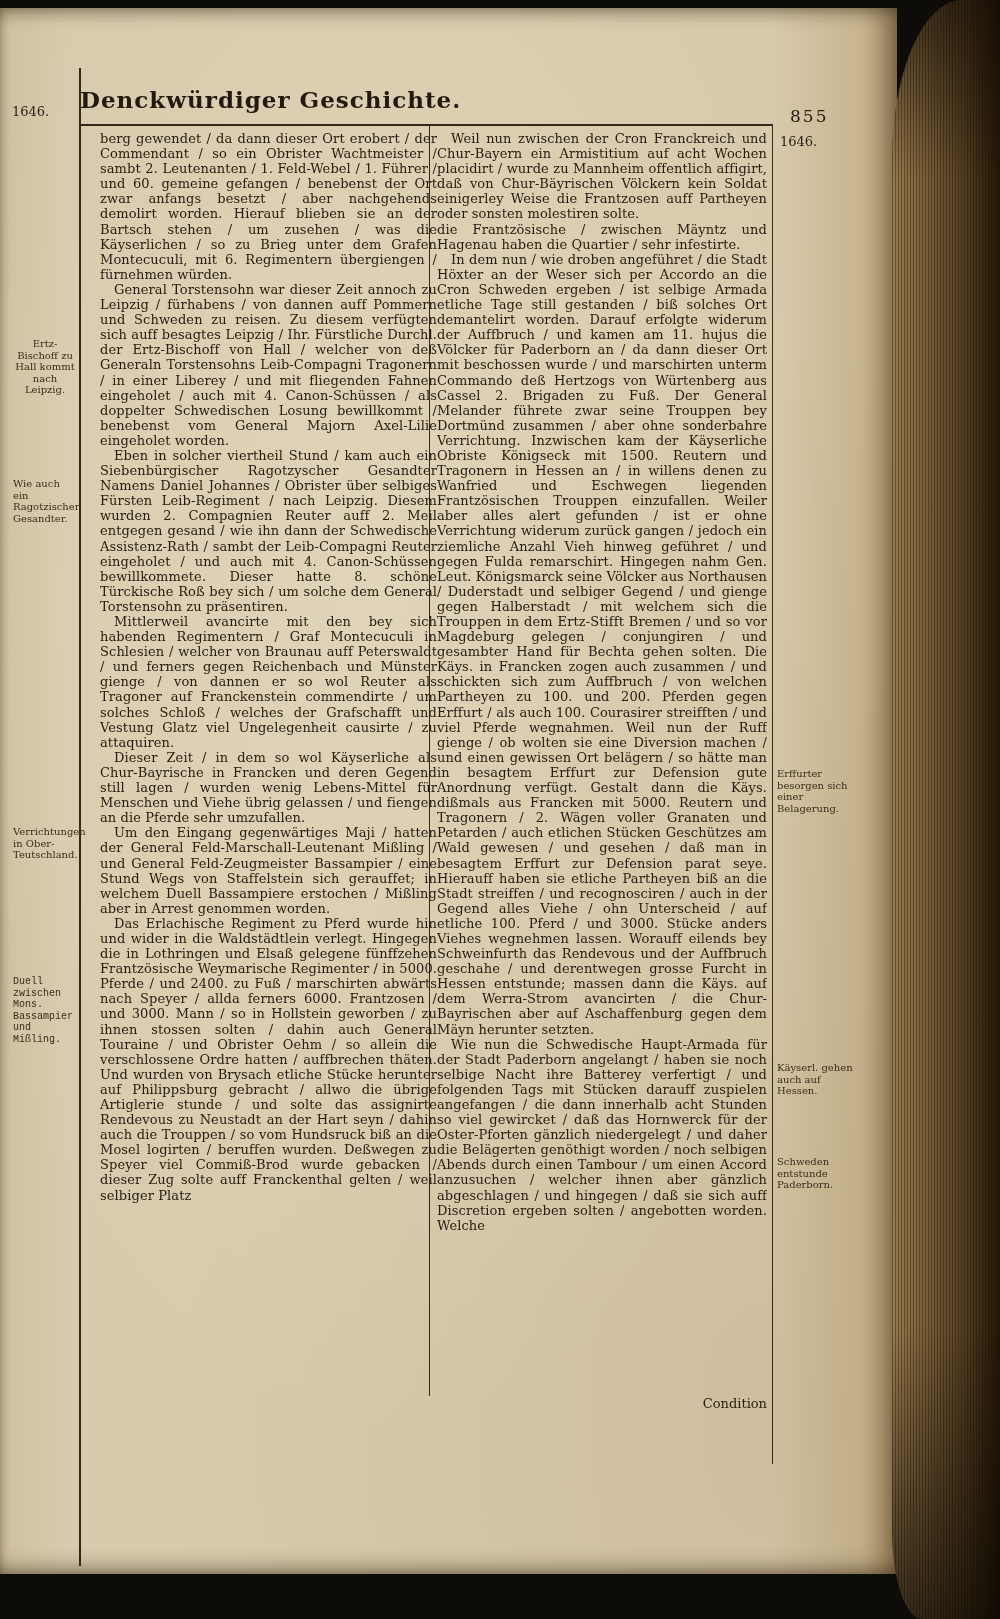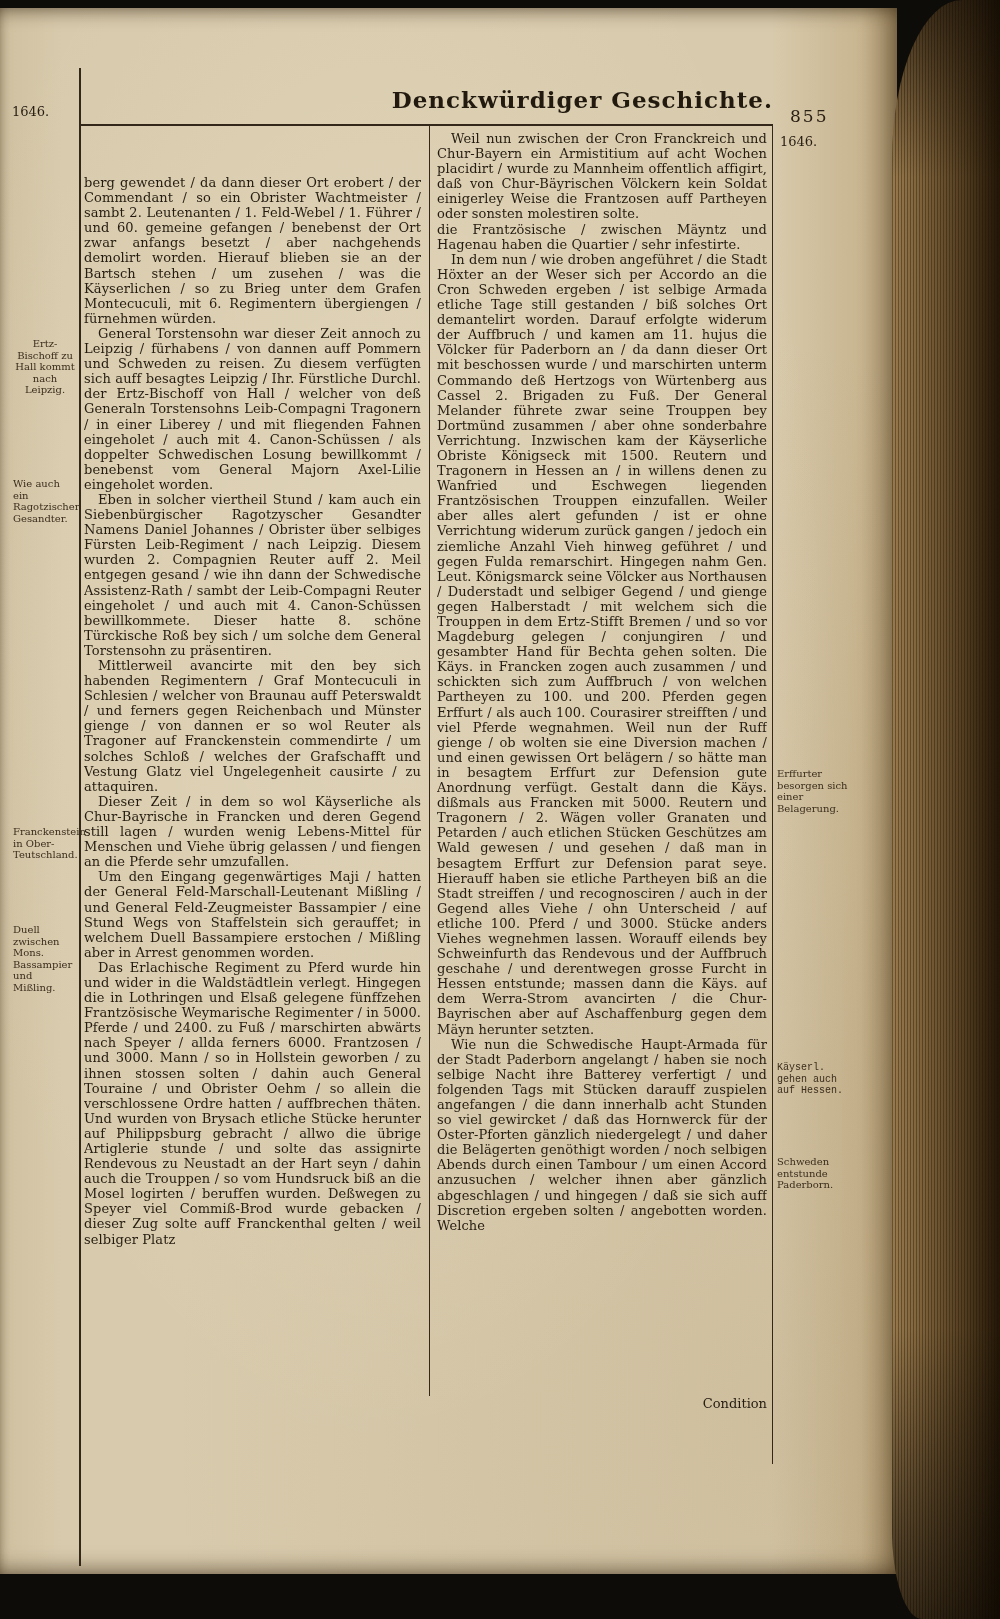--- a/index.html
+++ b/index.html
@@ -41,58 +41,58 @@
   
   .rule { position:absolute; background:#33271a; }
   .rule-left-margin  { left:79px;  top:68px;  width:2px;  height:1498px; }
   .rule-header       { left:80px;  top:124px; width:693px; height:2px; }
   .rule-col-divider  { left:429px; top:126px; width:1px;  height:1270px; }
   .rule-right-frame  { left:772px; top:126px; width:1px;  height:1338px; }
 
   
   .running-header {
     position:absolute; left:80px; top:86px; width:693px;
-    text-align:right; font-size:23px; font-weight:700; letter-spacing:1px;
+    text-align:left; font-size:23px; font-weight:700; letter-spacing:1px;
     color:#221a0e;
   }
   .page-number {
     position:absolute; left:790px; top:98px; width:60px;
     font-size:17px; letter-spacing:2px; color:#2a2014;margin-top:8px;
   }
   .year-left  { position:absolute; left:12px;  top:104px; font-size:13px; }
   .year-right { position:absolute; left:780px; top:134px; font-size:13px; }
 
   
   .col {
     position:absolute; top:131px; height:1264px; overflow:hidden;
     font-size:13px; line-height:15.1px; text-align:justify;
     letter-spacing:0.1px; color:#241c10;
   }
-  .col-1 { left:84px;  width:337px;margin-top:44px; }
+  .col-1 { left:100px;  width:337px; }
   .col-2 { left:437px; width:330px; }
   .para { text-indent:14px; }
   .para.noindent { text-indent:0; }
 
   .catchword {
     position:absolute; left:437px; top:1396px; width:330px;
     text-align:right; font-size:13px; color:#241c10;
   }
 
   
   .mnote {
     position:absolute; font-size:10px; line-height:11.6px; color:#3a2d1c;
   }
   .mnote-l { left:13px;  width:64px; }
   .mnote-r { left:777px; width:80px; }
   .mn-l1 { top:338px;text-align:center; }
   .mn-l2 { top:478px; }
   .mn-l3 { top:826px; }
-  .mn-l4 { top:924px; }
+  .mn-l4 { top:976px;font-family:Liberation Mono, monospace; }
   .mn-r1 { top:768px; }
-  .mn-r2 { top:1062px;font-family:Liberation Mono, monospace; }
+  .mn-r2 { top:1062px; }
   .mn-r3 { top:1156px; }
 </style>
 </head>
 <body>
 
 <div class="scan">
 
   <div class="paper"></div>
   <div class="book-edge"></div>
 
@@ -120,20 +120,20 @@
     <p class="para">Weil nun zwischen der Cron Franckreich und Chur-Bayern ein Armistitium auf acht Wochen placidirt / wurde zu Mannheim offentlich affigirt, daß von Chur-Bäyrischen Völckern kein Soldat einigerley Weise die Frantzosen auff Partheyen oder sonsten molestiren solte.</p>
     <p class="para noindent">die Frantzösische / zwischen Mäyntz und Hagenau haben die Quartier / sehr infestirte.</p>
     <p class="para">In dem nun / wie droben angeführet / die Stadt Höxter an der Weser sich per Accordo an die Cron Schweden ergeben / ist selbige Armada etliche Tage still gestanden / biß solches Ort demantelirt worden. Darauf erfolgte widerum der Auffbruch / und kamen am 11. hujus die Völcker für Paderborn an / da dann dieser Ort mit beschossen wurde / und marschirten unterm Commando deß Hertzogs von Würtenberg aus Cassel 2. Brigaden zu Fuß. Der General Melander führete zwar seine Trouppen bey Dortmünd zusammen / aber ohne sonderbahre Verrichtung. Inzwischen kam der Käyserliche Obriste Königseck mit 1500. Reutern und Tragonern in Hessen an / in willens denen zu Wanfried und Eschwegen liegenden Frantzösischen Trouppen einzufallen. Weiler aber alles alert gefunden / ist er ohne Verrichtung widerum zurück gangen / jedoch ein ziemliche Anzahl Vieh hinweg geführet / und gegen Fulda remarschirt. Hingegen nahm Gen. Leut. Königsmarck seine Völcker aus Northausen / Duderstadt und selbiger Gegend / und gienge gegen Halberstadt / mit welchem sich die Trouppen in dem Ertz-Stifft Bremen / und so vor Magdeburg gelegen / conjungiren / und gesambter Hand für Bechta gehen solten. Die Käys. in Francken zogen auch zusammen / und schickten sich zum Auffbruch / von welchen Partheyen zu 100. und 200. Pferden gegen Erffurt / als auch 100. Courasirer streifften / und viel Pferde wegnahmen. Weil nun der Ruff gienge / ob wolten sie eine Diversion machen / und einen gewissen Ort belägern / so hätte man in besagtem Erffurt zur Defension gute Anordnung verfügt. Gestalt dann die Käys. dißmals aus Francken mit 5000. Reutern und Tragonern / 2. Wägen voller Granaten und Petarden / auch etlichen Stücken Geschützes am Wald gewesen / und gesehen / daß man in besagtem Erffurt zur Defension parat seye. Hierauff haben sie etliche Partheyen biß an die Stadt streiffen / und recognosciren / auch in der Gegend alles Viehe / ohn Unterscheid / auf etliche 100. Pferd / und 3000. Stücke anders Viehes wegnehmen lassen. Worauff eilends bey Schweinfurth das Rendevous und der Auffbruch geschahe / und derentwegen grosse Furcht in Hessen entstunde; massen dann die Käys. auf dem Werra-Strom avancirten / die Chur-Bayrischen aber auf Aschaffenburg gegen dem Mäyn herunter setzten.</p>
     <p class="para">Wie nun die Schwedische Haupt-Armada für der Stadt Paderborn angelangt / haben sie noch selbige Nacht ihre Batterey verfertigt / und folgenden Tags mit Stücken darauff zuspielen angefangen / die dann innerhalb acht Stunden so viel gewircket / daß das Hornwerck für der Oster-Pforten gänzlich niedergelegt / und daher die Belägerten genöthigt worden / noch selbigen Abends durch einen Tambour / um einen Accord anzusuchen / welcher ihnen aber gänzlich abgeschlagen / und hingegen / daß sie sich auff Discretion ergeben solten / angebotten worden. Welche</p>
   </div>
 
   <div class="catchword">Condition</div>
 
   <div class="mnote mnote-l mn-l1">Ertz-Bischoff zu Hall kommt nach Leipzig.</div>
   <div class="mnote mnote-l mn-l2">Wie auch ein Ragotzischer Gesandter.</div>
-  <div class="mnote mnote-l mn-l3">Franckenstein in Ober-Teutschland.</div>
+  <div class="mnote mnote-l mn-l3">Verrichtungen in Ober-Teutschland.</div>
   <div class="mnote mnote-l mn-l4">Duell zwischen Mons. Bassampier und Mißling.</div>
 
   <div class="mnote mnote-r mn-r1">Erffurter besorgen sich einer Belagerung.</div>
   <div class="mnote mnote-r mn-r2">Käyserl. gehen auch auf Hessen.</div>
   <div class="mnote mnote-r mn-r3">Schweden entstunde Paderborn.</div>
 
 </div>
 
 </body></html>

